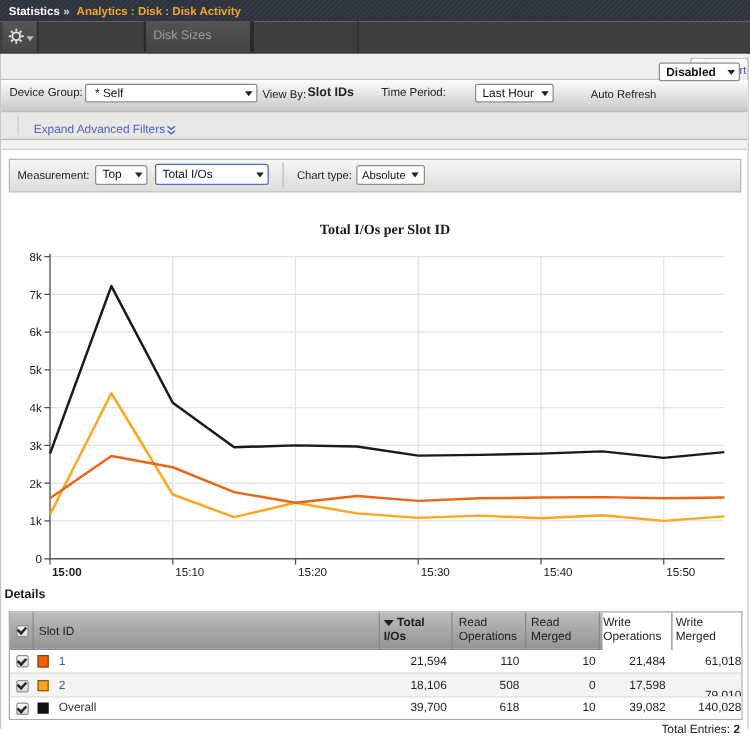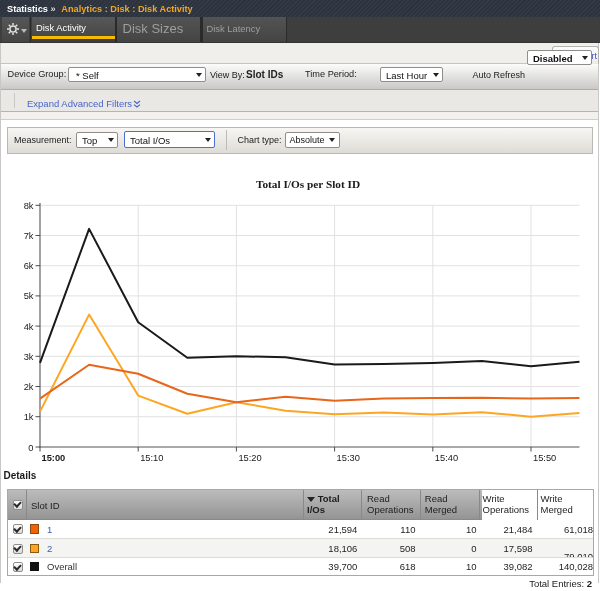--- a/index.html
+++ b/index.html
@@ -37,25 +37,23 @@
         <line x1="2.8" y1="2.8" x2="4.2" y2="4.2"></line>
           <line x1="9.8" y1="9.8" x2="11.2" y2="11.2"></line>
         <line x1="2.8" y1="11.2" x2="4.2" y2="9.8"></line>
           <line x1="9.8" y1="4.2" x2="11.2" y2="2.8"></line>
       </g>
     </g>
   </svg>
   <div class="abs" style="left:20.5px;top:11.5px;width:0;height:0;border-left:3.2px solid transparent;border-right:3.2px solid transparent;border-top:4.2px solid #b9b9b9;"></div>
   <div class="abs" style="left:29.5px;top:0;width:1.5px;height:24.5px;background:#2a2a2a;"></div>
 
-  <div class="abs" style="left:31.5px;top:0;width:83px;height:21.5px;background:linear-gradient(#585858,#484848);border-bottom:3px solid #f5bb00;line-height:22px;color:#fff;font-size:9.4px;padding-left:4.5px;box-sizing:border-box;">Disk Activity</div>
   <div class="abs" style="left:114.5px;top:0;width:2.5px;height:24.5px;background:#2a2a2a;"></div>
-  <div class="abs" style="left:117px;top:0;width:83px;height:24.5px;background:linear-gradient(#535353,#444);line-height:24px;color:#9e9e9e;font-size:13px;padding-left:5.5px;box-sizing:border-box;">Disk Sizes</div>
+  <div class="abs" style="left:117px;top:0;width:83px;height:24.5px;background:linear-gradient(#535353,#444);line-height:24px;color:#9e9e9e;font-size:10px;padding-left:5.5px;box-sizing:border-box;">Disk Sizes</div>
   <div class="abs" style="left:200px;top:0;width:2.5px;height:24.5px;background:#2a2a2a;"></div>
-  <div class="abs" style="left:202.5px;top:0;width:83px;height:24.5px;background:linear-gradient(#535353,#444);line-height:24px;color:#9e9e9e;font-size:9.4px;padding-left:4px;box-sizing:border-box;">Disk Latency</div>
   <div class="abs" style="left:285.5px;top:0;width:1.5px;height:24.5px;background:#2a2a2a;"></div>
   <div class="abs" style="left:0;top:24.5px;width:600px;height:1.5px;background:#343434;"></div>
 </div>
 
 <div class="abs" style="left:0;top:43px;width:1px;height:540px;background:#c9c8c6;"></div>
 <div class="abs" style="left:598px;top:43px;width:1px;height:540px;background:#c9c8c6;"></div>
 
 <div class="abs" style="left:1px;top:43px;width:597px;height:20px;background:#f0efec;border-bottom:1px solid #c6c5c2;"></div>
 <div class="abs" style="left:551.5px;top:46px;width:47px;height:18px;background:linear-gradient(#fcfcfb,#ecebe8);border:1px solid #b3b2af;border-bottom:none;border-radius:3px 3px 0 0;box-sizing:border-box;">
   <svg class="abs" style="left:4.5px;top:2.5px;" width="13" height="13" viewBox="0 0 13 13">

